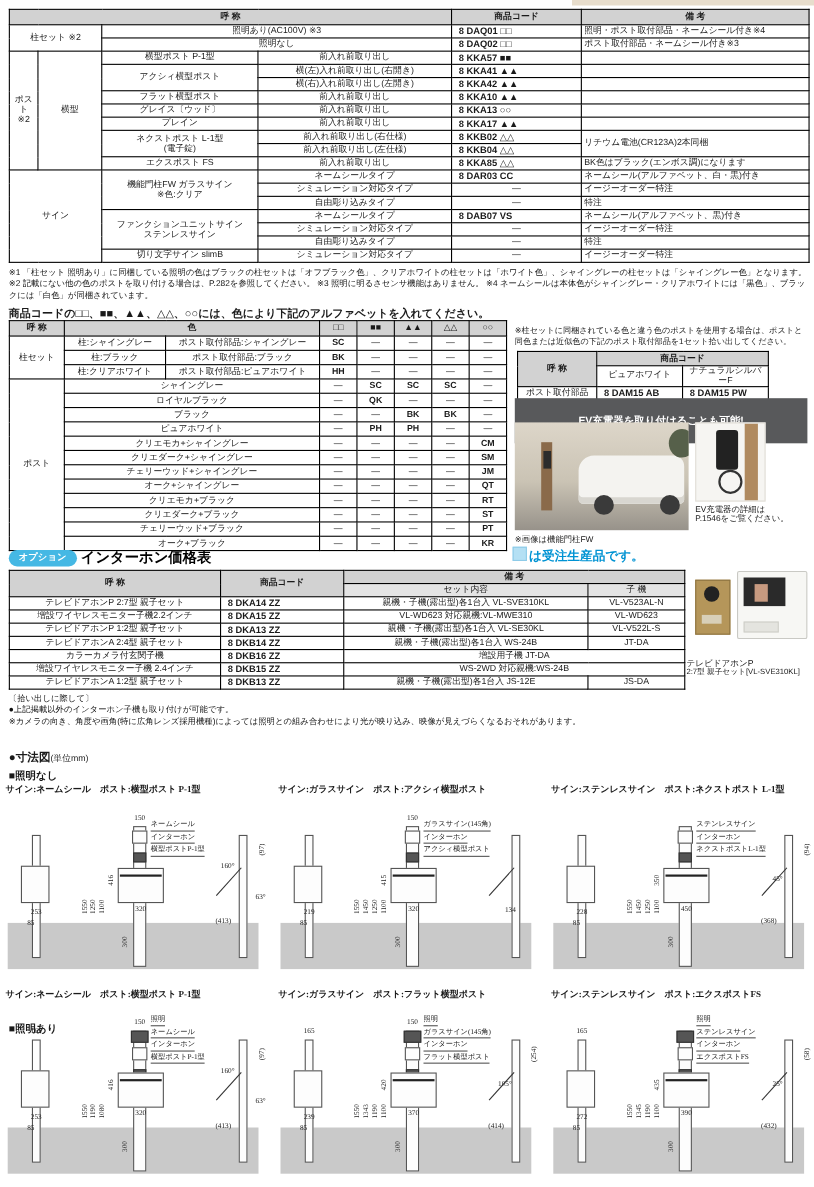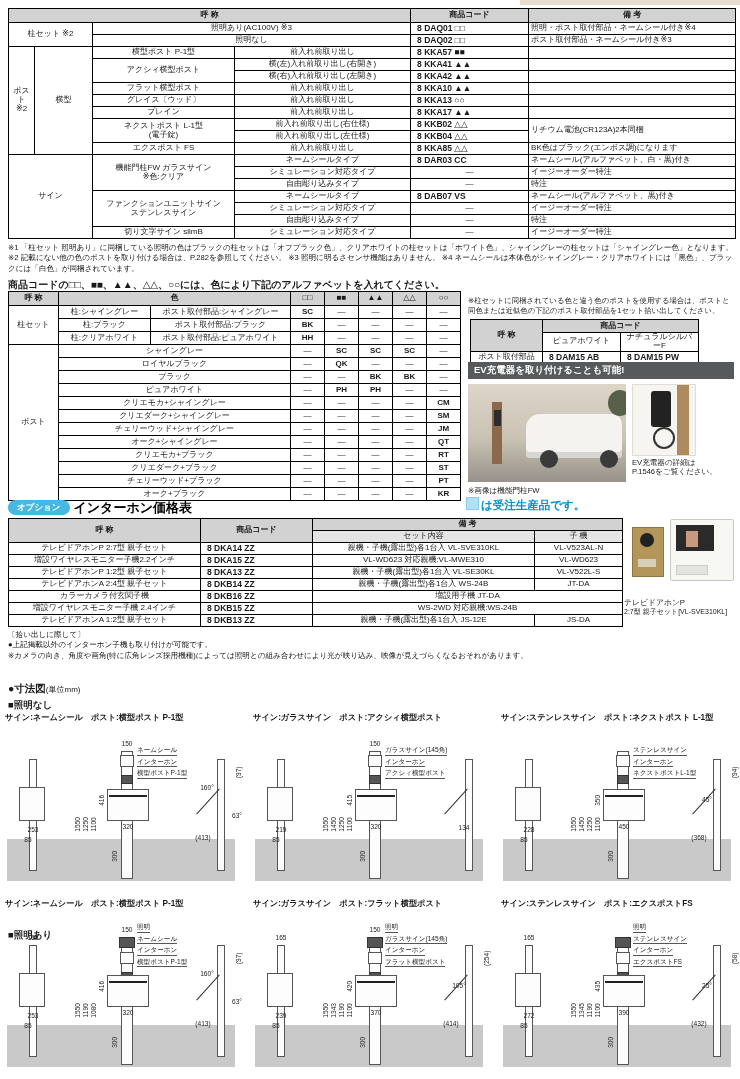--- a/index.html
+++ b/index.html
@@ -17,28 +17,28 @@
   .dash{text-align:center;}
   .note{text-align:left;}
   #t1 tr{height:12px;} #t1 tr:first-child{height:14px;}
   #t2 tr{height:13px;} #t2 tr:first-child{height:14px;}
   #t3 tr{height:13px;}
   #t4 tr{height:12px;}
   .fn{font-size:7.6px;line-height:1.35;color:#111;}
   .badge{display:inline-block;background:#45b8e4;color:#fff;border-radius:8px;font-size:8.5px;font-weight:bold;padding:1.5px 9px;vertical-align:middle;}
   .sect-title{display:inline-block;font-size:12px;font-weight:bold;color:#000;vertical-align:middle;margin-left:4px;}
   .smallnote{font-size:7.4px;line-height:1.3;}
-  .banner{background:#58595b;color:#fff;font-size:9.5px;font-weight:bold;padding:2px 6px;}
+  .banner{background:#58595b;color:#fff;font-size:9.5px;font-weight:bold;padding:14px 6px;text-align:center;}
   .mto{font-size:11.5px;font-weight:bold;color:#0093d3;}
   .mto-sq{display:inline-block;width:11px;height:11px;background:#b4e0f4;border:1px solid #8ecbe8;vertical-align:-1px;margin-right:2px;}
   .dims-title{font-size:10.5px;font-weight:bold;}
   .dims-unit{font-size:8px;font-weight:normal;}
   .grp{font-size:9.5px;font-weight:bold;}
   .dims-row{display:flex;gap:8px;}
-  .dg-cell{width:240px;}
+  .dg-cell{width:240px;font-family:Liberation Serif, serif;}
   .dg-cap{font-size:8.2px;font-weight:bold;height:13px;white-space:nowrap;}
   .dg{position:relative;width:238px;height:160px;overflow:hidden;}
   .dg div{position:absolute;}
   .dg-ground{background:#c9c9c9;}
   .dg-part{background:#fdfdfd;border:1px solid #555;box-sizing:border-box;}
   .dg-dark{background:#555;border:1px solid #333;box-sizing:border-box;}
   .dgl{font-size:6.6px;color:#222;line-height:1;text-align:center;}
   .dgl.rot{transform:rotate(-90deg);transform-origin:center center;}
   .dg-callout{font-size:6.6px;color:#222;line-height:1;border-bottom:1px solid #555;padding-bottom:1px;white-space:nowrap;}
   .dg-line{border-top:1px solid #333;height:0;}

